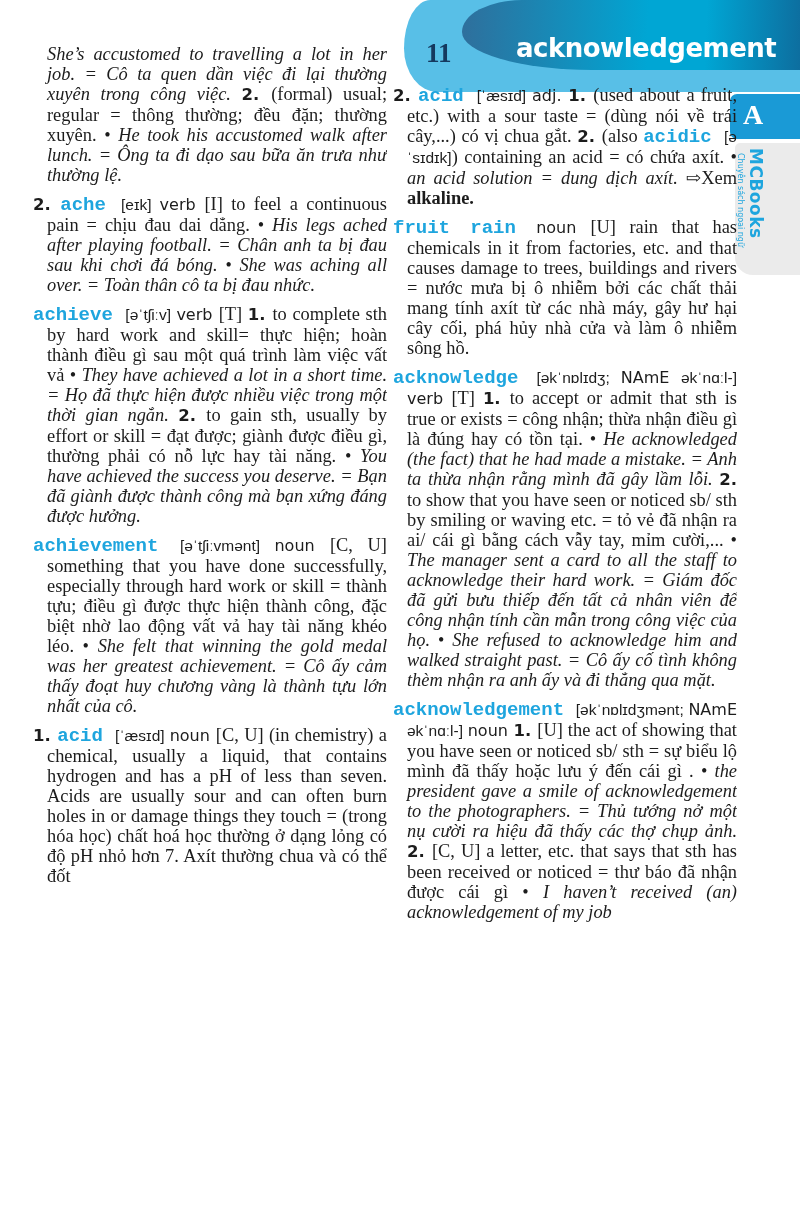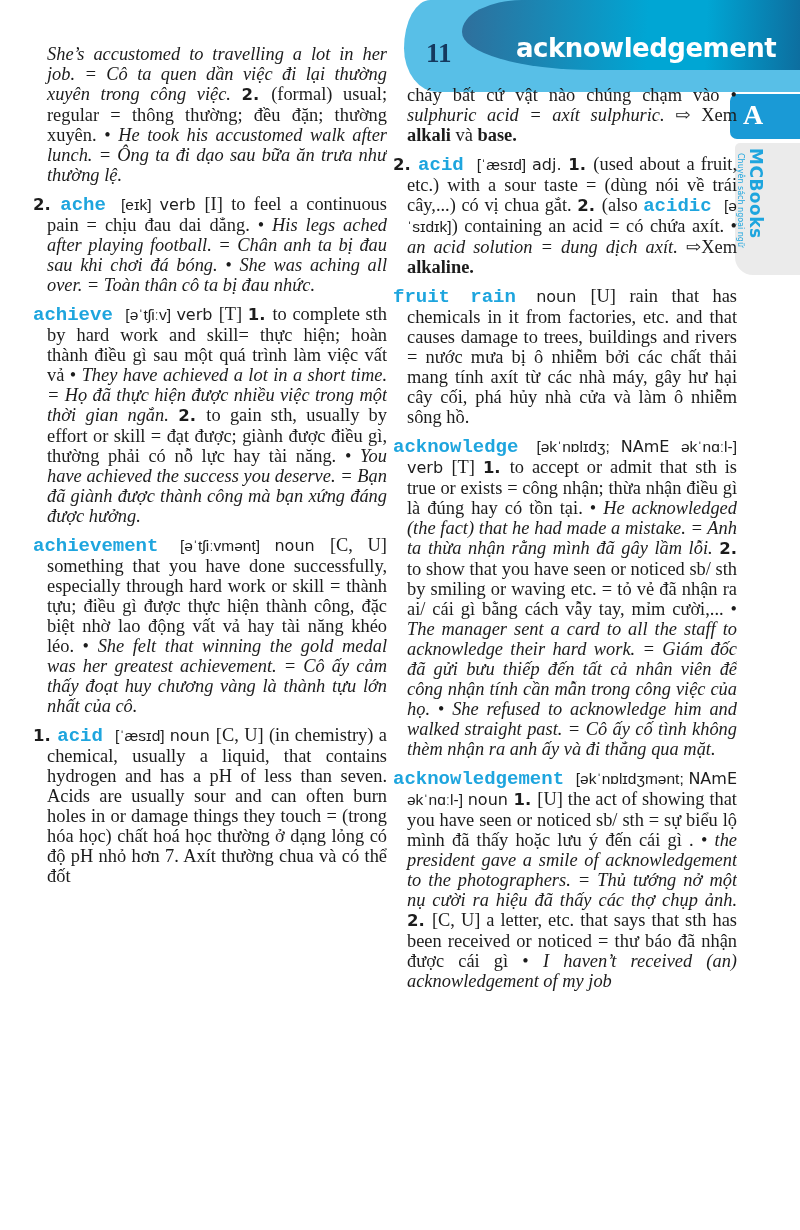--- a/index.html
+++ b/index.html
@@ -108,20 +108,19 @@
   </div>
 
   <div class="col" id="col-left">
       <div class="entry cont"><span class="seg-i">She’s accustomed to travelling a lot in her job. = Cô ta quen dần việc đi lại thường xuyên trong công việc. </span><span class="seg-num">2. </span><span class="seg-plain">(formal) usual; regular = thông thường; đều đặn; thường xuyên. • </span><span class="seg-i">He took his accustomed walk after lunch. = Ông ta đi dạo sau bữa ăn trưa như thường lệ.</span></div>
       <div class="entry"><span class="seg-num">2. </span><span class="seg-hw">ache </span><span class="seg-ph">[eɪk] </span><span class="seg-pos">verb </span><span class="seg-plain">[I] to feel a continuous pain = chịu đau dai dẳng. • </span><span class="seg-i">His legs ached after playing football. = Chân anh ta bị đau sau khi chơi đá bóng. • She was aching all over. = Toàn thân cô ta bị đau nhức.</span></div>
       <div class="entry"><span class="seg-hw">achieve </span><span class="seg-ph">[əˈtʃiːv] </span><span class="seg-pos">verb </span><span class="seg-plain">[T] </span><span class="seg-num">1. </span><span class="seg-plain">to complete sth by hard work and skill= thực hiện; hoàn thành điều gì sau một quá trình làm việc vất vả • </span><span class="seg-i">They have achieved a lot in a short time. = Họ đã thực hiện được nhiều việc trong một thời gian ngắn. </span><span class="seg-num">2. </span><span class="seg-plain">to gain sth, usually by effort or skill = đạt được; giành được điều gì, thường phải có nỗ lực hay tài năng. • </span><span class="seg-i">You have achieved the success you deserve. = Bạn đã giành được thành công mà bạn xứng đáng được hưởng.</span></div>
       <div class="entry"><span class="seg-hw">achievement </span><span class="seg-ph">[əˈtʃiːvmənt] </span><span class="seg-pos">noun </span><span class="seg-plain">[C, U] something that you have done successfully, especially through hard work or skill = thành tựu; điều gì được thực hiện thành công, đặc biệt nhờ lao động vất vả hay tài năng khéo léo. • </span><span class="seg-i">She felt that winning the gold medal was her greatest achievement. = Cô ấy cảm thấy đoạt huy chương vàng là thành tựu lớn nhất của cô.</span></div>
       <div class="entry"><span class="seg-num">1. </span><span class="seg-hw">acid </span><span class="seg-ph">[ˈæsɪd] </span><span class="seg-pos">noun </span><span class="seg-plain">[C, U] (in chemistry) a chemical, usually a liquid, that contains hydrogen and has a pH of less than seven. Acids are usually sour and can often burn holes in or damage things they touch = (trong hóa học) chất hoá học thường ở dạng lỏng có độ pH nhỏ hơn 7. Axít thường chua và có thể đốt</span></div>
     </div>
   <div class="col" id="col-right">
-      <div class="entry cont"><span class="seg-plain">cháy bất cứ vật nào chúng chạm vào • </span><span class="seg-i">sulphuric acid = axít sulphuric. </span><span class="seg-plain">⇨ Xem </span><span class="seg-b">alkali</span><span class="seg-plain"> và </span><span class="seg-b">base.</span></div>
       <div class="entry"><span class="seg-num">2. </span><span class="seg-hw">acid </span><span class="seg-ph">[ˈæsɪd] </span><span class="seg-pos">adj. </span><span class="seg-num">1. </span><span class="seg-plain">(used about a fruit, etc.) with a sour taste = (dùng nói về trái cây,...) có vị chua gắt. </span><span class="seg-num">2. </span><span class="seg-plain">(also </span><span class="seg-hw">acidic </span><span class="seg-ph">[əˈsɪdɪk]</span><span class="seg-plain">) containing an acid = có chứa axít. • </span><span class="seg-i">an acid solution = dung dịch axít. </span><span class="seg-plain">⇨Xem </span><span class="seg-b">alkaline.</span></div>
       <div class="entry"><span class="seg-hw">fruit rain </span><span class="seg-pos">noun </span><span class="seg-plain">[U] rain that has chemicals in it from factories, etc. and that causes damage to trees, buildings and rivers = nước mưa bị ô nhiễm bởi các chất thải mang tính axít từ các nhà máy, gây hư hại cây cối, phá hủy nhà cửa và làm ô nhiễm sông hồ.</span></div>
       <div class="entry"><span class="seg-hw">acknowledge </span><span class="seg-ph">[əkˈnɒlɪdʒ; </span><span class="seg-pos">NAmE </span><span class="seg-ph">əkˈnɑːl-] </span><span class="seg-pos">verb </span><span class="seg-plain">[T] </span><span class="seg-num">1. </span><span class="seg-plain">to accept or admit that sth is true or exists = công nhận; thừa nhận điều gì là đúng hay có tồn tại. • </span><span class="seg-i">He acknowledged (the fact) that he had made a mistake. = Anh ta thừa nhận rằng mình đã gây lầm lỗi. </span><span class="seg-num">2. </span><span class="seg-plain">to show that you have seen or noticed sb/ sth by smiling or waving etc. = tỏ vẻ đã nhận ra ai/ cái gì bằng cách vẫy tay, mỉm cười,... • </span><span class="seg-i">The manager sent a card to all the staff to acknowledge their hard work. = Giám đốc đã gửi bưu thiếp đến tất cả nhân viên để công nhận tính cần mẫn trong công việc của họ. • She refused to acknowledge him and walked straight past. = Cô ấy cố tình không thèm nhận ra anh ấy và đi thẳng qua mặt.</span></div>
       <div class="entry"><span class="seg-hw">acknowledgement </span><span class="seg-ph">[əkˈnɒlɪdʒmənt; </span><span class="seg-pos">NAmE </span><span class="seg-ph">əkˈnɑːl-] </span><span class="seg-pos">noun </span><span class="seg-num">1. </span><span class="seg-plain">[U] the act of showing that you have seen or noticed sb/ sth = sự biểu lộ mình đã thấy hoặc lưu ý đến cái gì . • </span><span class="seg-i">the president gave a smile of acknowledgement to the photographers. = Thủ tướng nở một nụ cười ra hiệu đã thấy các thợ chụp ảnh. </span><span class="seg-num">2. </span><span class="seg-plain">[C, U] a letter, etc. that says that sth has been received or noticed = thư báo đã nhận được cái gì • </span><span class="seg-i">I haven’t received (an) acknowledgement of my job</span></div>
     </div>
 
 </div>
 
 </body></html>

